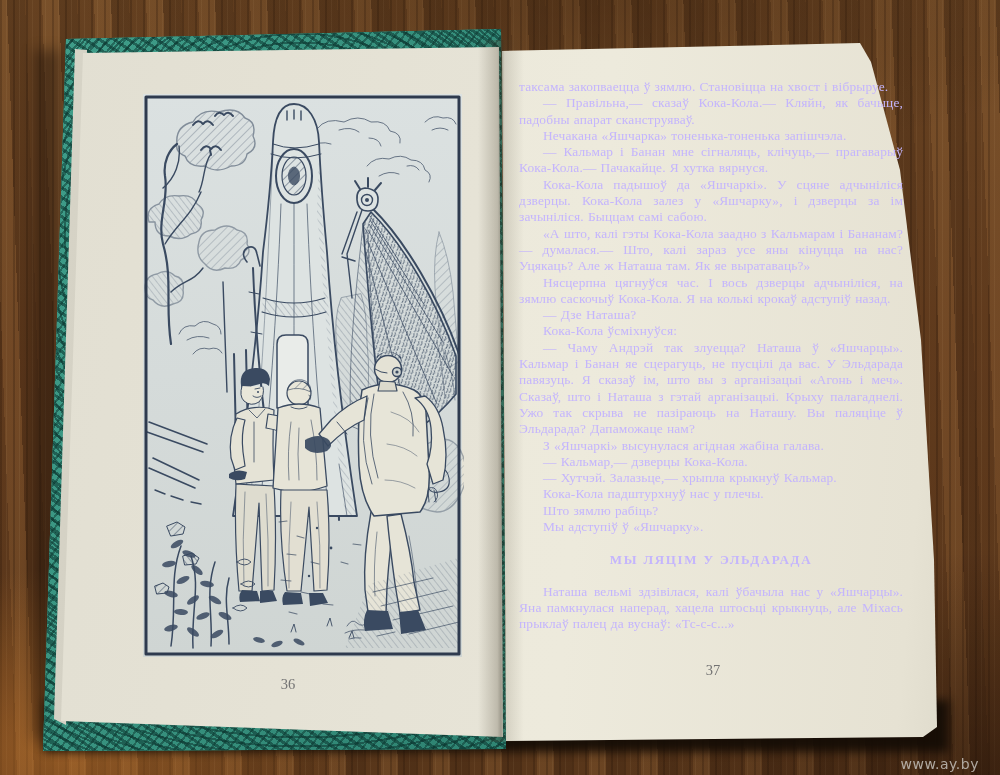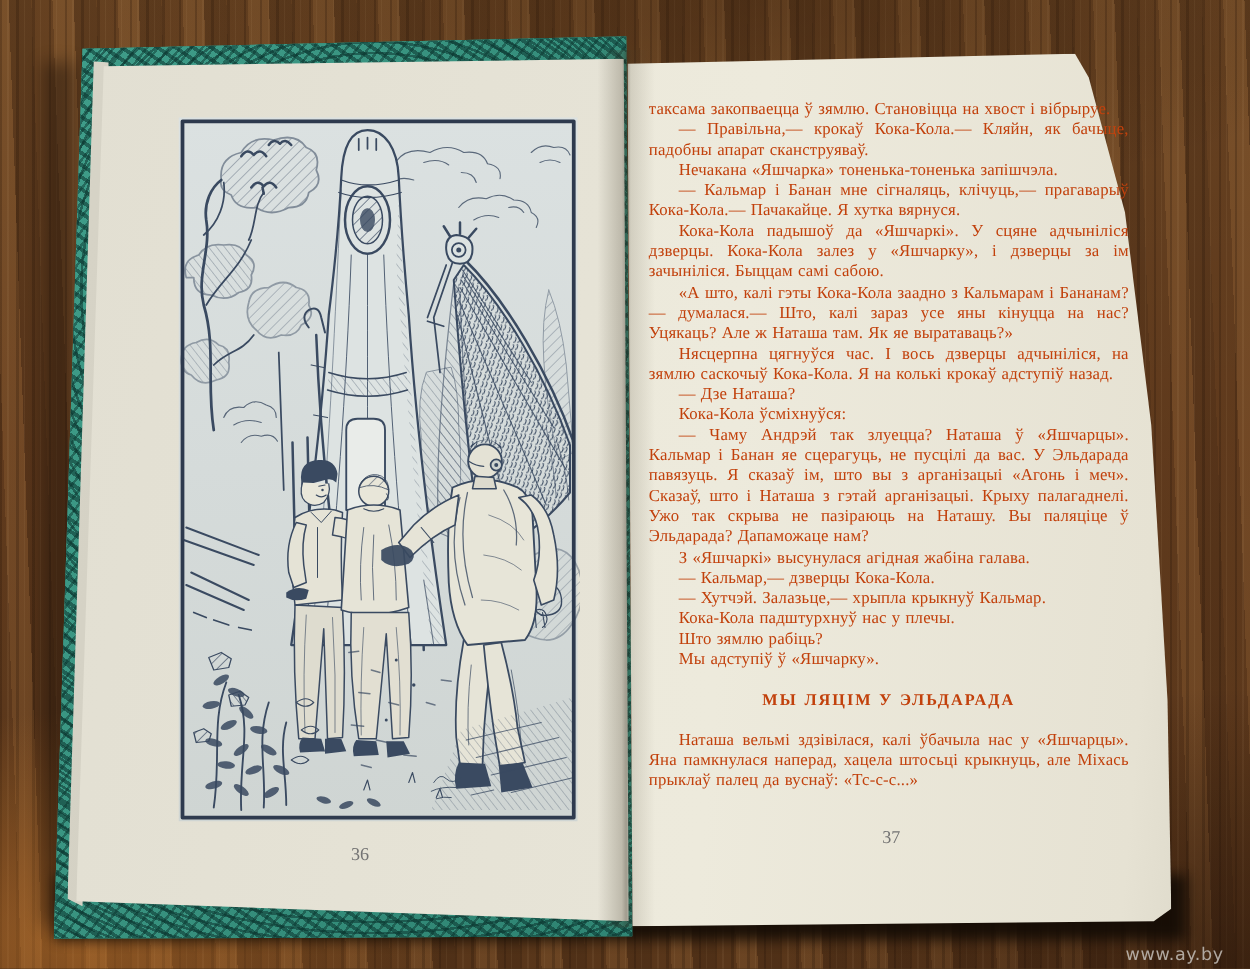--- a/index.html
+++ b/index.html
@@ -35,21 +35,21 @@
     clip-path:polygon(502px 51px,860px 43px,871px 62px,900px 170px,921px 340px,934px 560px,937px 727px,923px 737px,506px 741px);
     background:linear-gradient(95deg,#bfbcae 0%,#ddd9cb 3.5%,#eae7d9 10%,#edeadc 58%,#e6e2d3 90%,#d7d3c4 100%);}
   .gutter{position:absolute;left:478px;top:40px;width:46px;height:702px;
     background:linear-gradient(90deg, rgba(0,0,0,0) 0%, rgba(74,66,48,.26) 42%, rgba(52,46,32,.4) 50%, rgba(74,66,48,.16) 58%, rgba(0,0,0,0) 100%);}
   .illus{position:absolute;left:141px;top:92px;width:323px;height:567px;}
   .illus svg{width:100%;height:100%;display:block;}
   .page-num{position:absolute;width:44px;text-align:center;font-size:14.5px;color:#737373;}
   #pn36{left:266px;top:676px;}
   #pn37{left:691px;top:662px;}
   .text-col{position:absolute;left:519px;top:79px;width:384px;
-    font-size:13.4px;line-height:16.3px;color:#c2410c;text-align:justify;
+    font-size:13.4px;line-height:16.3px;color:#c4b5fd;text-align:justify;
     letter-spacing:.15px;word-spacing:.6px;}
   .para{margin:0;text-indent:24px;}
   .para.no-indent{text-indent:0;}
   .chapter-heading{text-align:center;font-weight:bold;font-size:13px;
     letter-spacing:1.6px;margin:17px 0 15px;text-indent:0;}
   .watermark{position:absolute;right:21px;bottom:3px;
     font-family:"DejaVu Sans","Liberation Sans",sans-serif;font-size:14px;
     color:rgba(196,192,186,.85);letter-spacing:.5px;}
 </style>
 </head>
@@ -251,21 +251,21 @@
 
         <rect x="5" y="5" width="313" height="557" fill="none" stroke="#2e3a4e" stroke-width="3"></rect>
       </g>
     </svg>
   </div>
 
   <div class="page-num" id="pn36">36</div>
 
   <div class="text-col">
     <p class="para no-indent">таксама закопваецца ў зямлю. Становіцца на хвост і вібрыруе.</p>
-    <p class="para">— Правільна,— крокаў Кока-Кола.— Кляйн, як бачыце, падобны апарат сканструяваў.</p>
+    <p class="para">— Правільна,— сказаў Кока-Кола.— Кляйн, як бачыце, падобны апарат сканструяваў.</p>
     <p class="para">Нечакана «Яшчарка» тоненька-тоненька запішчэла.</p>
     <p class="para">— Кальмар і Банан мне сігналяць, клічуць,— прагаварыў Кока-Кола.— Пачакайце. Я хутка вярнуся.</p>
     <p class="para">Кока-Кола падышоў да «Яшчаркі». У сцяне адчыніліся дзверцы. Кока-Кола залез у «Яшчарку», і дзверцы за ім зачыніліся. Быццам самі сабою.</p>
     <p class="para">«А што, калі гэты Кока-Кола заадно з Кальмарам і Бананам? — думалася.— Што, калі зараз усе яны кінуцца на нас? Уцякаць? Але ж Наташа там. Як яе выратаваць?»</p>
     <p class="para">Нясцерпна цягнуўся час. І вось дзверцы адчыніліся, на зямлю саскочыў Кока-Кола. Я на колькі крокаў адступіў назад.</p>
     <p class="para">— Дзе Наташа?</p>
     <p class="para">Кока-Кола ўсміхнуўся:</p>
     <p class="para">— Чаму Андрэй так злуецца? Наташа ў «Яшчарцы». Кальмар і Банан яе сцерагуць, не пусцілі да вас. У Эльдарада павязуць. Я сказаў ім, што вы з арганізацыі «Агонь і меч». Сказаў, што і Наташа з гэтай арганізацыі. Крыху палагаднелі. Ужо так скрыва не пазіраюць на Наташу. Вы паляціце ў Эльдарада? Дапаможаце нам?</p>
     <p class="para">З «Яшчаркі» высунулася агідная жабіна галава.</p>
     <p class="para">— Кальмар,— дзверцы Кока-Кола.</p>

